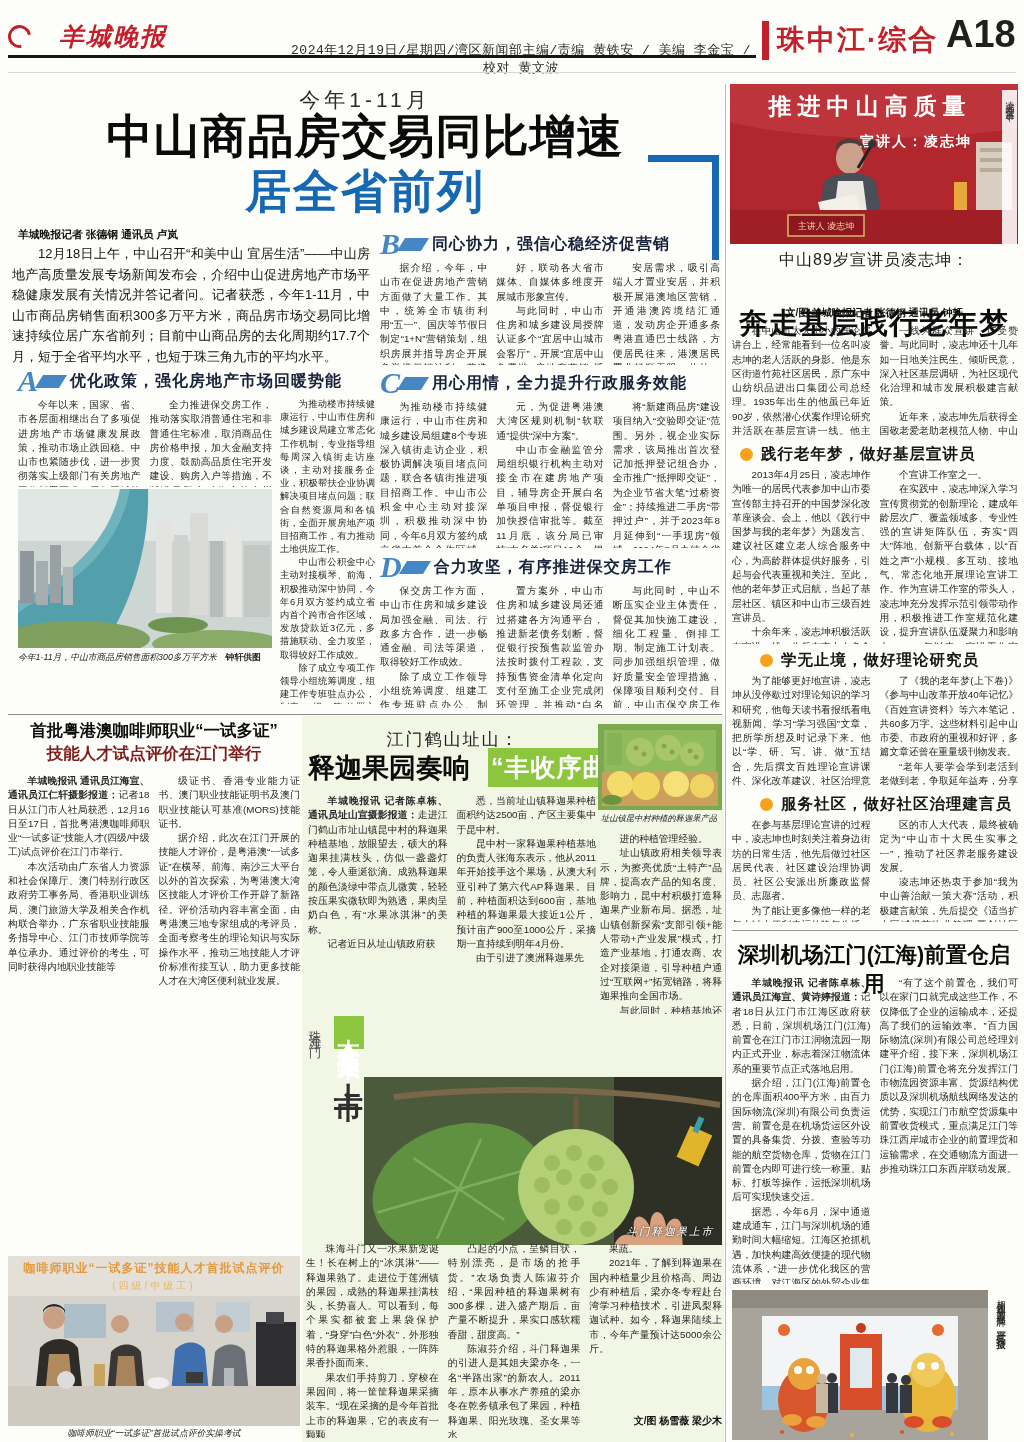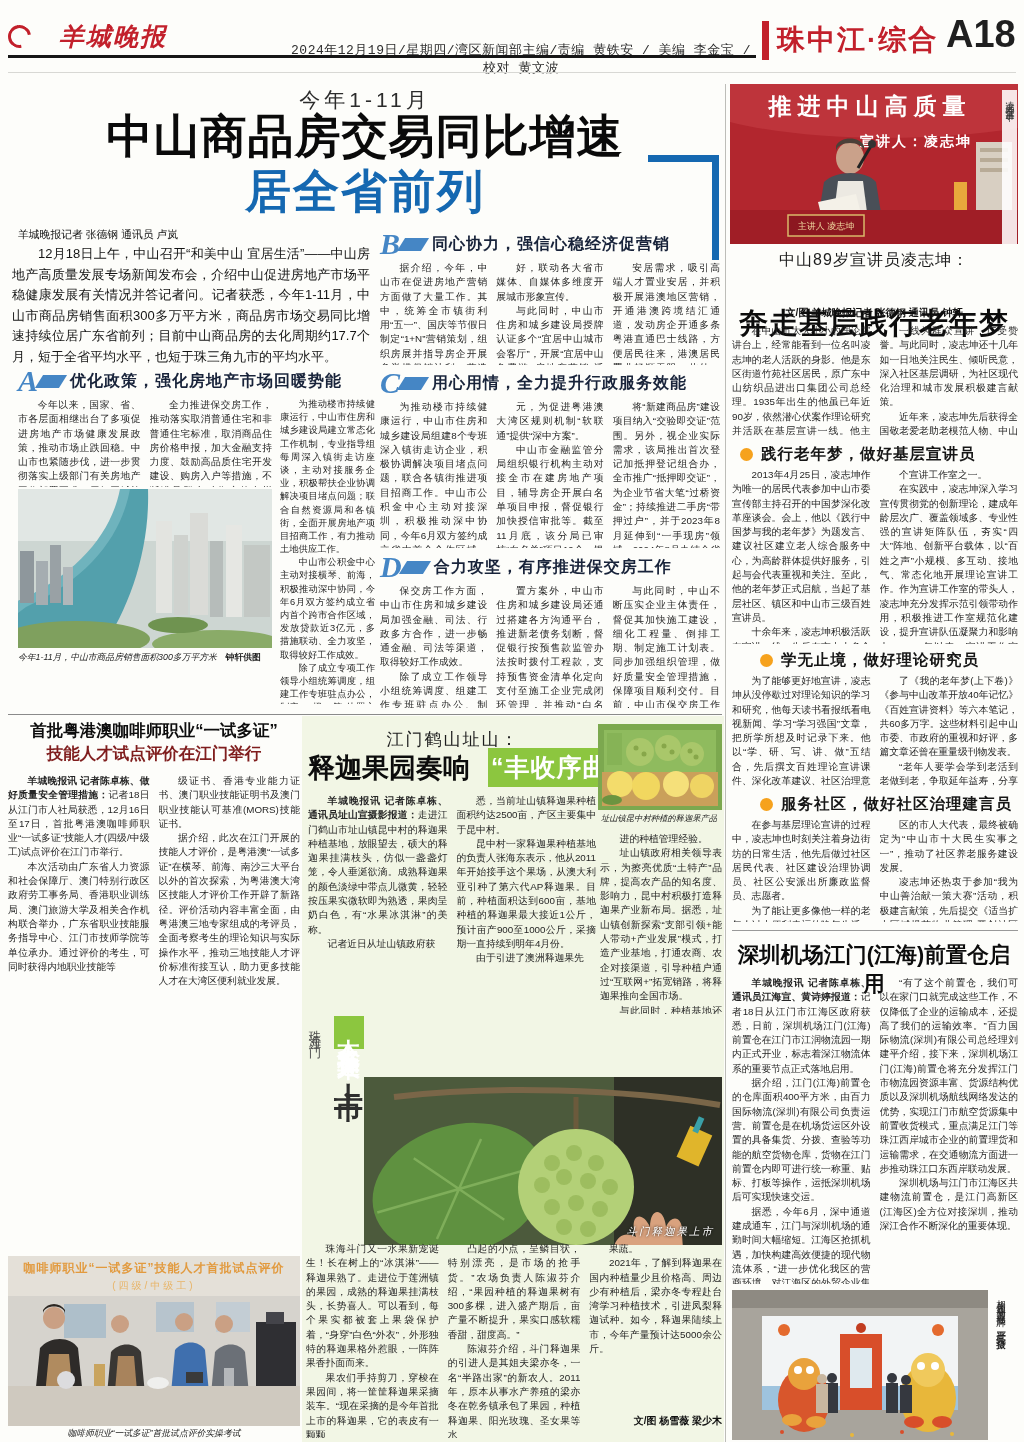--- a/index.html
+++ b/index.html
@@ -40,21 +40,21 @@
   <div class="abs rule" style="left:8px;top:55px;width:748px;height:3px;"></div>
   <div class="abs" style="left:762px;top:21px;width:7px;height:39px;background:#c2202b;"></div>
   <div class="abs" style="left:777px;top:21px;font-size:28px;font-weight:900;color:#c2202b;letter-spacing:2px;">珠中江·综合</div>
   <div class="abs" style="left:946px;top:13px;font-size:38px;font-weight:600;color:#1f1f1f;">A18</div>
   <div class="abs" style="left:8px;top:72px;width:1008px;height:1px;background:#d8d8d4;"></div>
 
   <div class="abs ctr" style="left:18px;top:86px;width:694px;font-size:21px;color:#2b2b2b;letter-spacing:4px;">今年1-11月</div>
   <div class="abs ctr" style="left:18px;top:106px;width:694px;font-size:46px;font-weight:900;color:#0a0a0a;letter-spacing:1px;">中山商品房交易同比增速</div>
   <div class="abs" style="left:648px;top:155px;width:64px;height:98px;border-top:7px solid #1568b1;border-right:7px solid #1568b1;"></div>
   <div class="abs ctr" style="left:18px;top:161px;width:694px;font-size:46px;font-weight:900;color:#1568b1;letter-spacing:2px;">居全省前列</div>
-  <div class="abs" style="left:18px;top:228px;width:358px;font-size:10.8px;font-weight:normal;color:#111;">羊城晚报记者 张德钢 通讯员 卢岚</div>
+  <div class="abs" style="left:18px;top:228px;width:358px;font-size:10.8px;font-weight:bold;color:#111;">羊城晚报记者 张德钢 通讯员 卢岚</div>
   <div class="abs" style="left:12px;top:244px;width:358px;height:124px;overflow:hidden;">
     <p style="margin:0;font-size:13px;line-height:1.58;text-indent:2em;text-align:justify;color:#141414;">12月18日上午，中山召开“和美中山 宜居生活”——中山房地产高质量发展专场新闻发布会，介绍中山促进房地产市场平稳健康发展有关情况并答记者问。记者获悉，今年1-11月，中山市商品房销售面积300多万平方米，商品房市场交易同比增速持续位居广东省前列；目前中山商品房的去化周期约17.7个月，短于全省平均水平，也短于珠三角九市的平均水平。</p>
   </div>
 
   <div class="abs sec-head" style="left:18px;top:366px;width:358px;">
     <span class="sec-letter">A</span>
     <span class="sec-accent"></span>
     <span class="sec-title">优化政策，强化房地产市场回暖势能</span>
   </div>
   <div class="abs row bodytxt" style="left:18px;top:398px;width:254px;height:89px;">
@@ -240,21 +240,20 @@
   <div class="abs" style="left:732px;top:930px;width:286px;height:1px;background:#999;"></div>
   <div class="abs ctr" style="left:728px;top:940px;width:292px;font-size:21.5px;font-weight:900;color:#0c0c0c;">深圳机场江门(江海)前置仓启用</div>
   <div class="abs row bodytxt" style="left:732px;top:976px;width:286px;height:308px;">
     <div class="col">
       <p><b class="lead-in">羊城晚报讯 记者陈卓栋、通讯员江海宣、黄诗婷报道：</b><span>记者18日从江门市江海区政府获悉，日前，深圳机场江门(江海)前置仓在江门市江润物流园一期内正式开业，标志着深江物流体系的重要节点正式落地启用。</span></p>
       <p>据介绍，江门(江海)前置仓的仓库面积400平方米，由百力国际物流(深圳)有限公司负责运营。前置仓是在机场货运区外设置的具备集货、分拨、查验等功能的航空货物仓库，货物在江门前置仓内即可进行统一称重、贴标、打板等操作，运抵深圳机场后可实现快速交运。</p>
       <p>据悉，今年6月，深中通道建成通车，江门与深圳机场的通勤时间大幅缩短。江海区抢抓机遇，加快构建高效便捷的现代物流体系，“进一步优化我区的营商环境，对江海区的外贸企业集聚具有极大的推动作用。”江海区发展和改革局负责人在接受记者采访时表示。</p>
     </div>
     <div class="col">
       <p>“有了这个前置仓，我们可以在家门口就完成这些工作，不仅降低了企业的运输成本，还提高了我们的运输效率。”百力国际物流(深圳)有限公司总经理刘建平介绍，接下来，深圳机场江门(江海)前置仓将充分发挥江门市物流园资源丰富、货源结构优质以及深圳机场航线网络发达的优势，实现江门市航空货源集中前置收货模式，重点满足江门等珠江西岸城市企业的前置理货和运输需求，在交通物流方面进一步推动珠江口东西岸联动发展。</p>
-      <p>深圳机场与江门市江海区共建物流前置仓，是江门高新区(江海区)全方位对接深圳，推动深江合作不断深化的重要体现。</p>
     </div>
   </div>
 
   <div class="abs photo" style="left:732px;top:1290px;width:256px;height:150px;">
     <svg width="256" height="150" viewBox="0 0 256 150" preserveAspectRatio="none">
       <rect width="256" height="150" fill="#a8a49c"></rect>
         <rect width="256" height="18" fill="#8e8a82"></rect>
       <rect x="30" y="26" width="196" height="94" fill="#f2f4f5"></rect>
       <rect x="30" y="96" width="196" height="24" fill="#9ec3de"></rect>
       <circle cx="52" cy="40" r="6" fill="#e46a2e"></circle>
@@ -295,21 +294,21 @@
     </svg>
   </div>
   <div class="abs vtext" style="left:994px;top:1292px;height:146px;font-size:9.5px;color:#222;letter-spacing:2px;">
     <span>相关领导为前置仓揭牌</span>　<b>严亮 摄</b>
   </div>
 
   <div class="abs ctr" style="left:8px;top:720px;width:292px;font-size:16.5px;font-weight:900;color:#0d0d0d;">首批粤港澳咖啡师职业“一试多证”</div>
   <div class="abs ctr" style="left:8px;top:743px;width:292px;font-size:16.5px;font-weight:900;color:#7f1d1d;">技能人才试点评价在江门举行</div>
   <div class="abs row bodytxt" style="left:8px;top:774px;width:292px;height:478px;">
     <div class="col">
-      <p><b class="lead-in">羊城晚报讯 记者陈卓栋、做好质量安全管理措施：</b><span>记者18日从江门市人社局获悉，12月16日至17日，首批粤港澳咖啡师职业“一试多证”技能人才(四级/中级工)试点评价在江门市举行。</span></p>
+      <p><b class="lead-in">羊城晚报讯 通讯员江海宣、通讯员江仁轩摄影报道：</b><span>记者18日从江门市人社局获悉，12月16日至17日，首批粤港澳咖啡师职业“一试多证”技能人才(四级/中级工)试点评价在江门市举行。</span></p>
       <p>本次活动由广东省人力资源和社会保障厅、澳门特别行政区政府劳工事务局、香港职业训练局、澳门旅游大学及相关合作机构联合举办，广东省职业技能服务指导中心、江门市技师学院等单位承办。通过评价的考生，可同时获得内地职业技能等</p>
     </div>
     <div class="col">
       <p>级证书、香港专业能力证书、澳门职业技能证明书及澳门职业技能认可基准(MORS)技能证书。</p>
       <p>据介绍，此次在江门开展的技能人才评价，是粤港澳“一试多证”在横琴、前海、南沙三大平台以外的首次探索，为粤港澳大湾区技能人才评价工作开辟了新路径。评价活动内容丰富全面，由粤港澳三地专家组成的考评员，全面考察考生的理论知识与实际操作水平，推动三地技能人才评价标准衔接互认，助力更多技能人才在大湾区便利就业发展。</p>
     </div>
   </div>
   <div class="abs photo" style="left:8px;top:1256px;width:292px;height:170px;">
     <svg width="292" height="170" viewBox="0 0 292 170" preserveAspectRatio="none">
       <rect width="292" height="170" fill="#d6d3cd"></rect>

